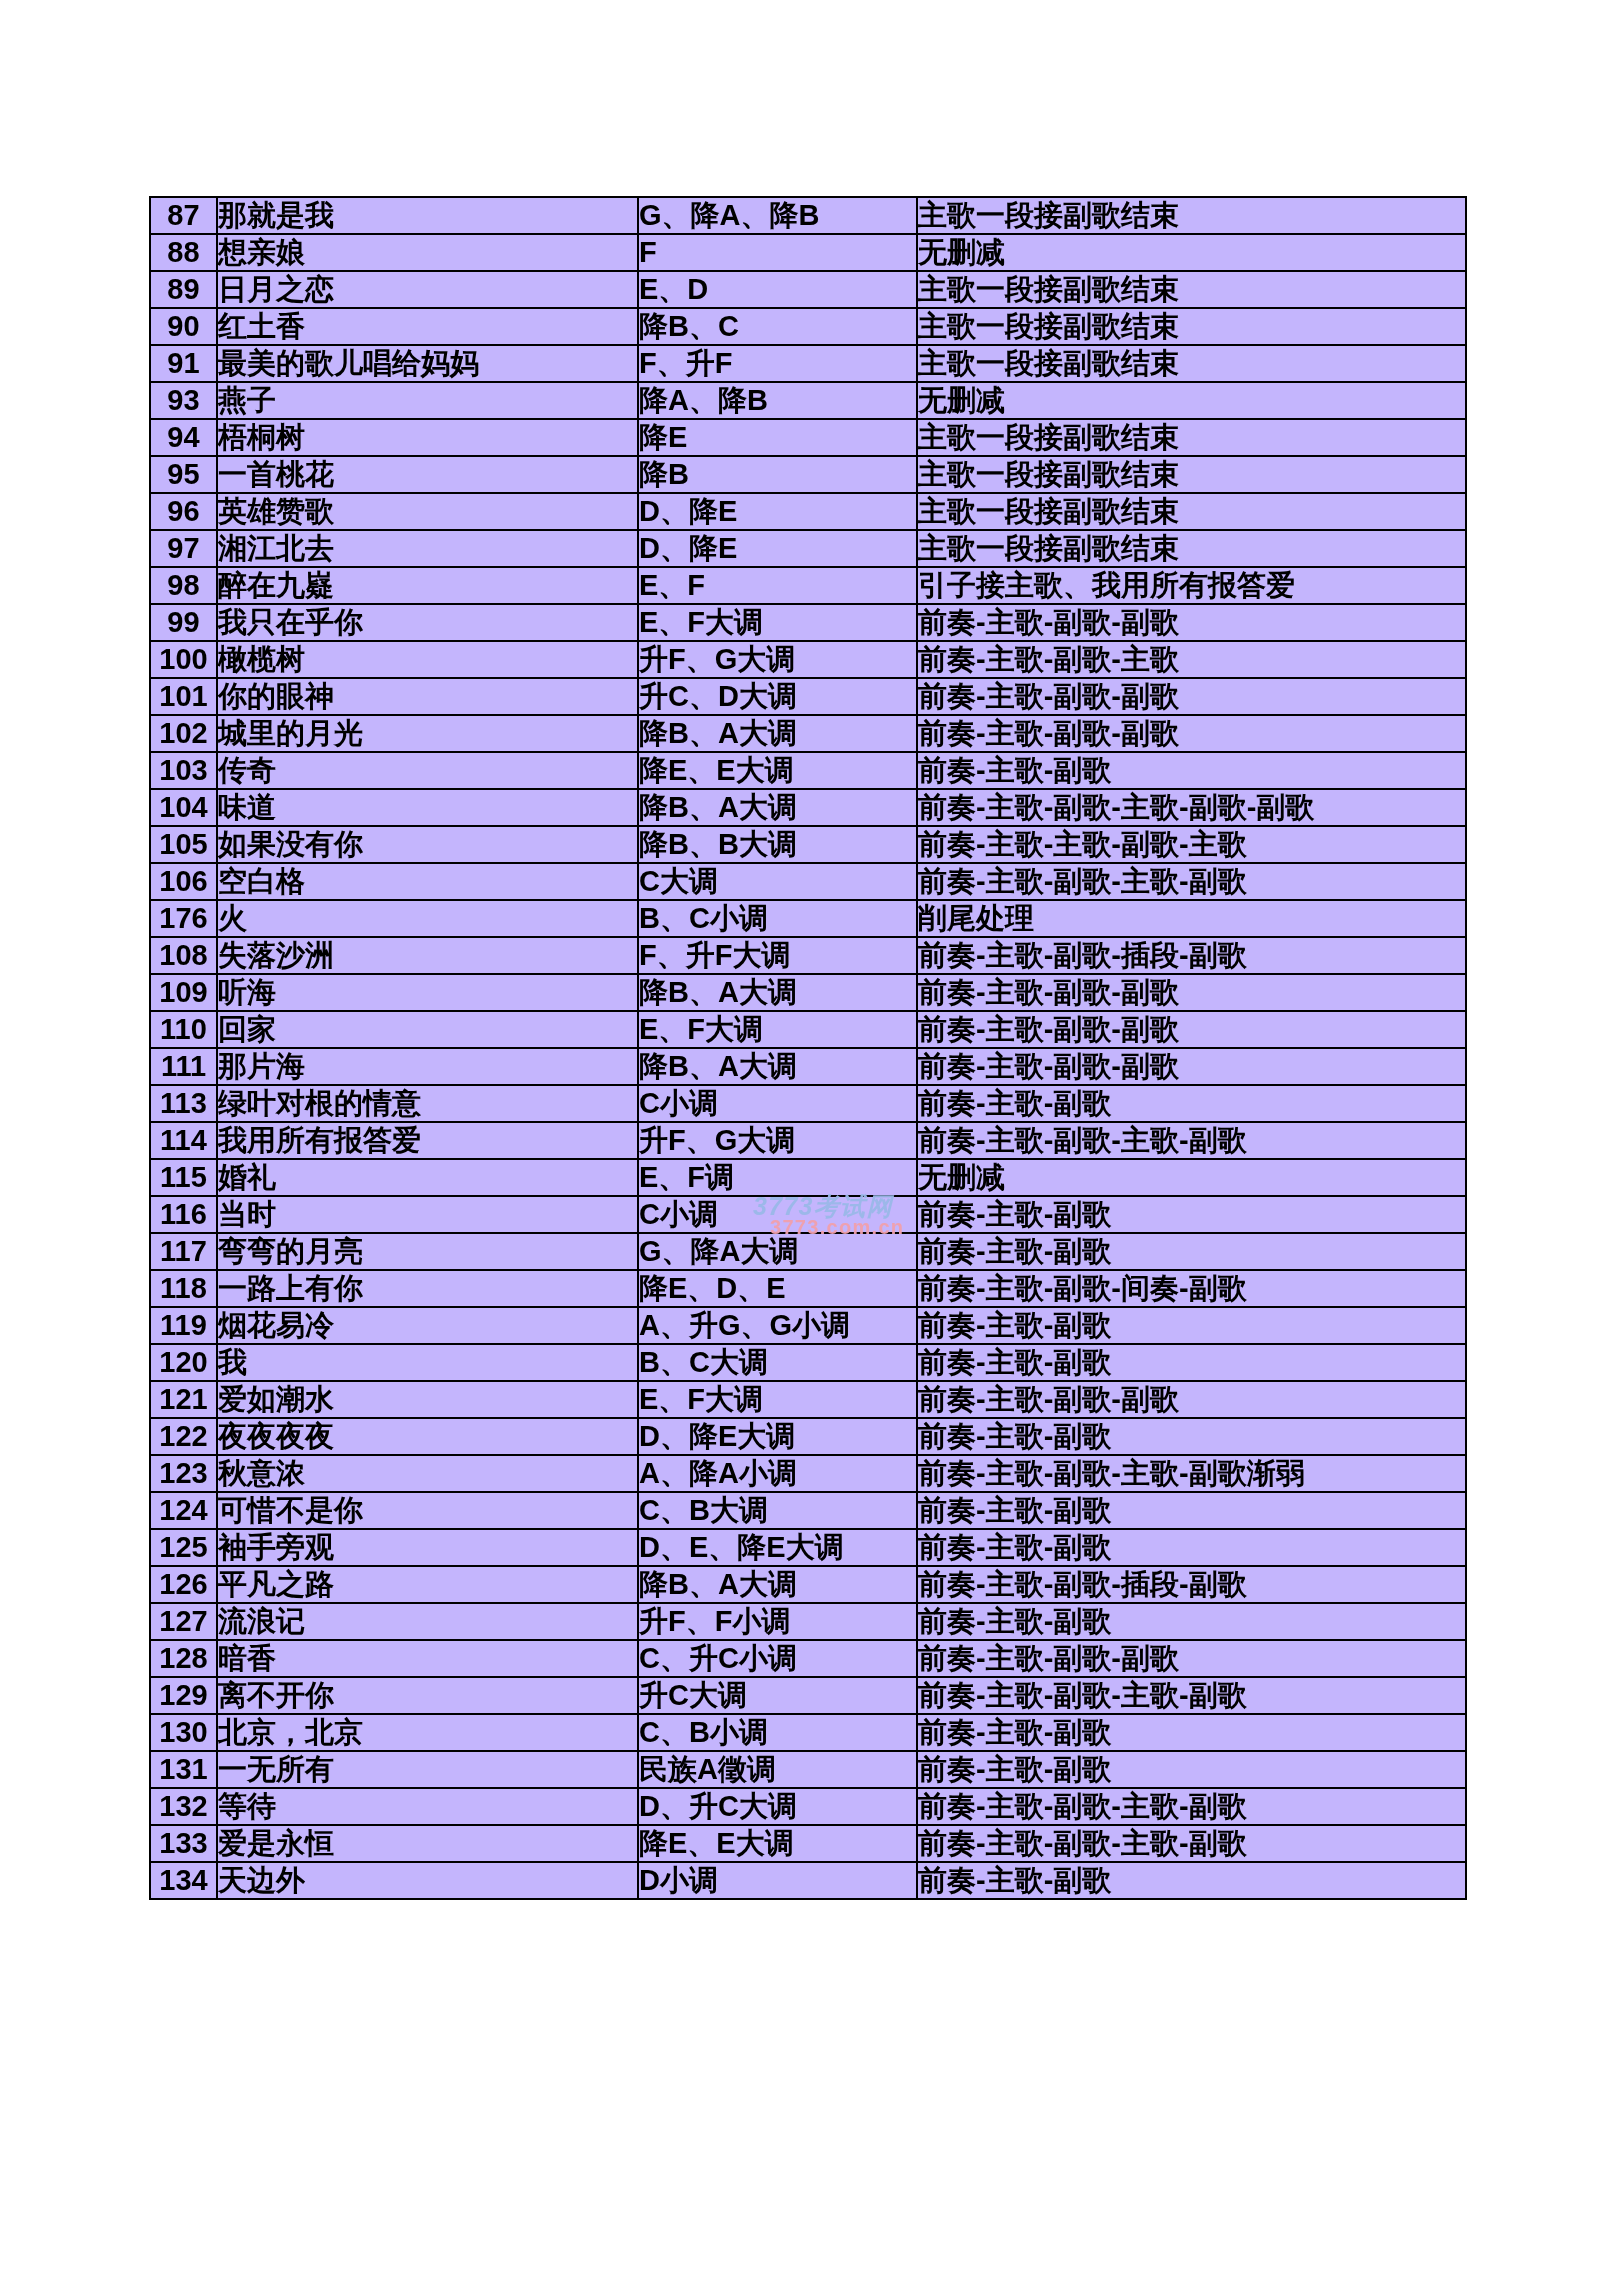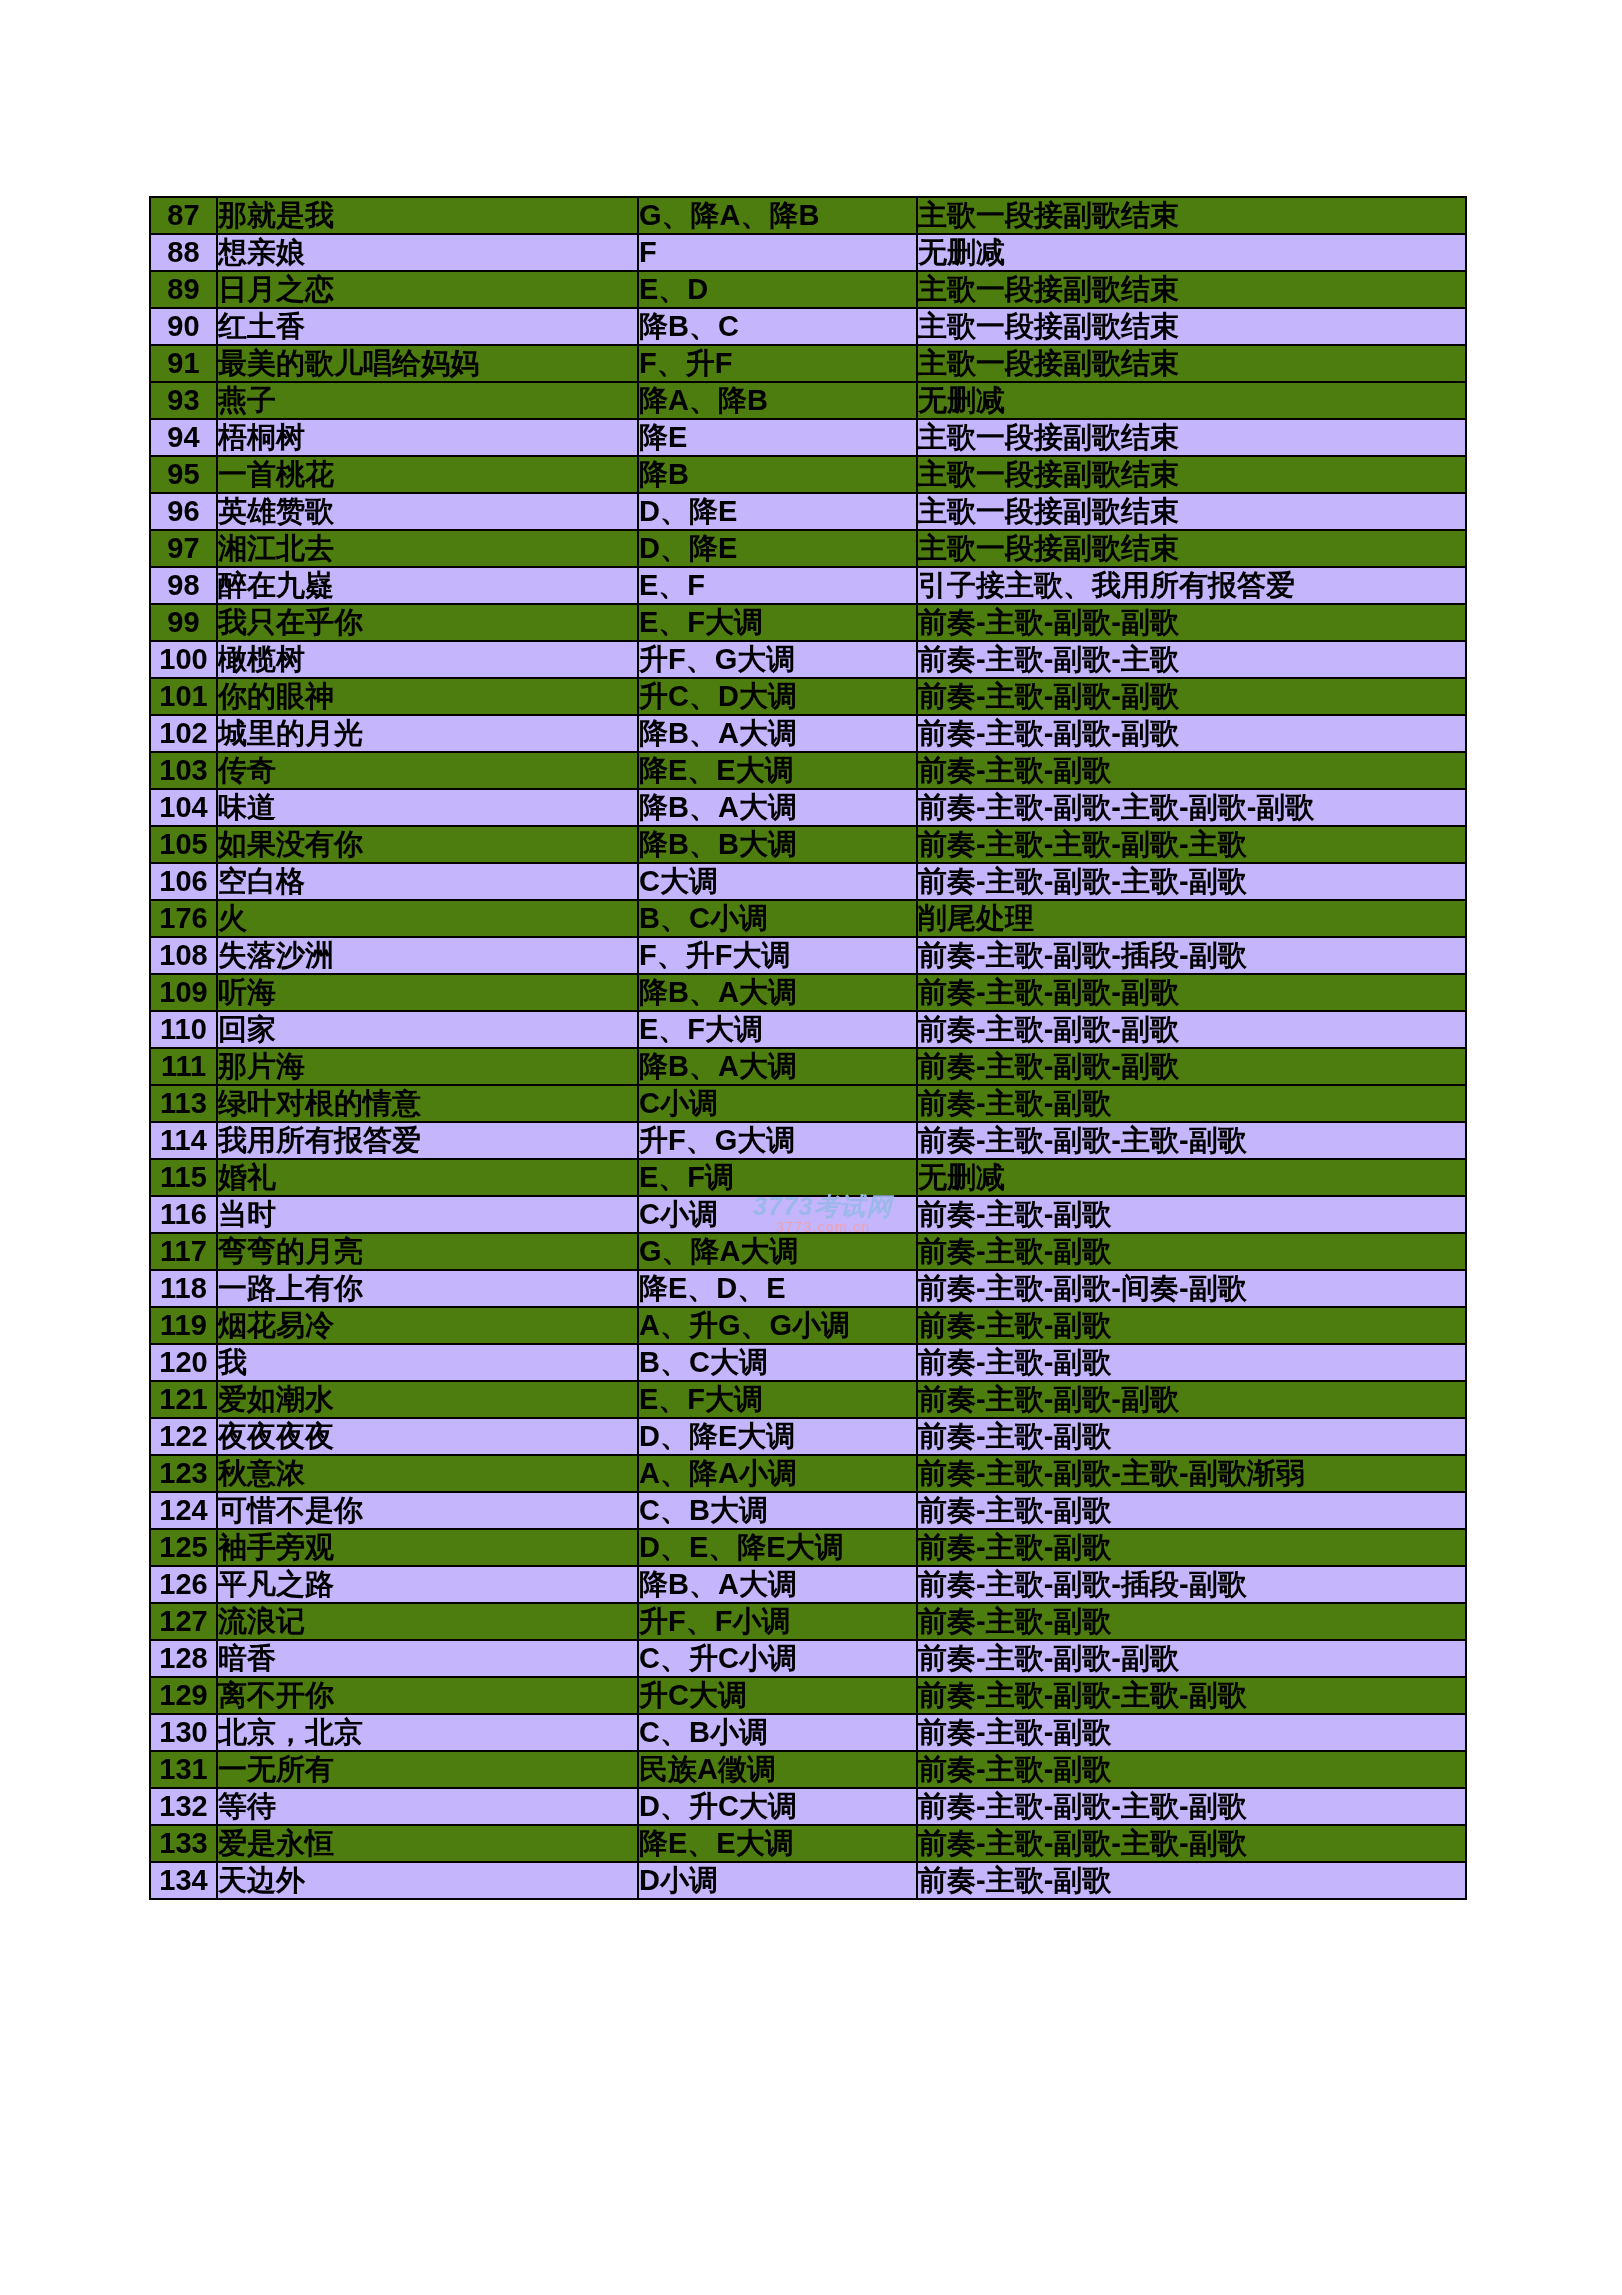--- a/index.html
+++ b/index.html
@@ -28,21 +28,21 @@
   col.c-no        { width: 67px; }
   col.c-title     { width: 421px; }
   col.c-key       { width: 279px; }
   col.c-structure { width: 549px; }
 
   table.song-table tr {
     height: 37px;
     background: #c4b5fd;
   }
   table.song-table tr.shaded {
-    background: #4d7c0f;
+    background: #c4b5fd;
     padding-left: 16px;
   }
   table.song-table td {
     border: 2px solid #000000;
     padding: 0;
     font-size: 29px;
     font-weight: 600;
     line-height: 35px;
     white-space: nowrap;
     overflow: hidden;
@@ -67,26 +67,26 @@
   }
   .watermark .wm-site {
     font-size: 25px;
     font-weight: bold;
     font-style: italic;
     letter-spacing: 1.3px;
     color: rgba(154, 184, 232, 0.95);
     line-height: 26px;
   }
   .watermark .wm-url {
-    font-size: 14px;
-    font-weight: normal;
+    font-size: 20px;
+    font-weight: bold;
     letter-spacing: 1.3px;
     color: rgba(240, 160, 172, 0.95);
     line-height: 17px;
-    margin-left: 23px;
+    margin-left: 17px;
   }
 </style>
 </head>
 <body>
 
 <div class="page">
 
   <table class="song-table">
     <colgroup>
       <col class="c-no">

